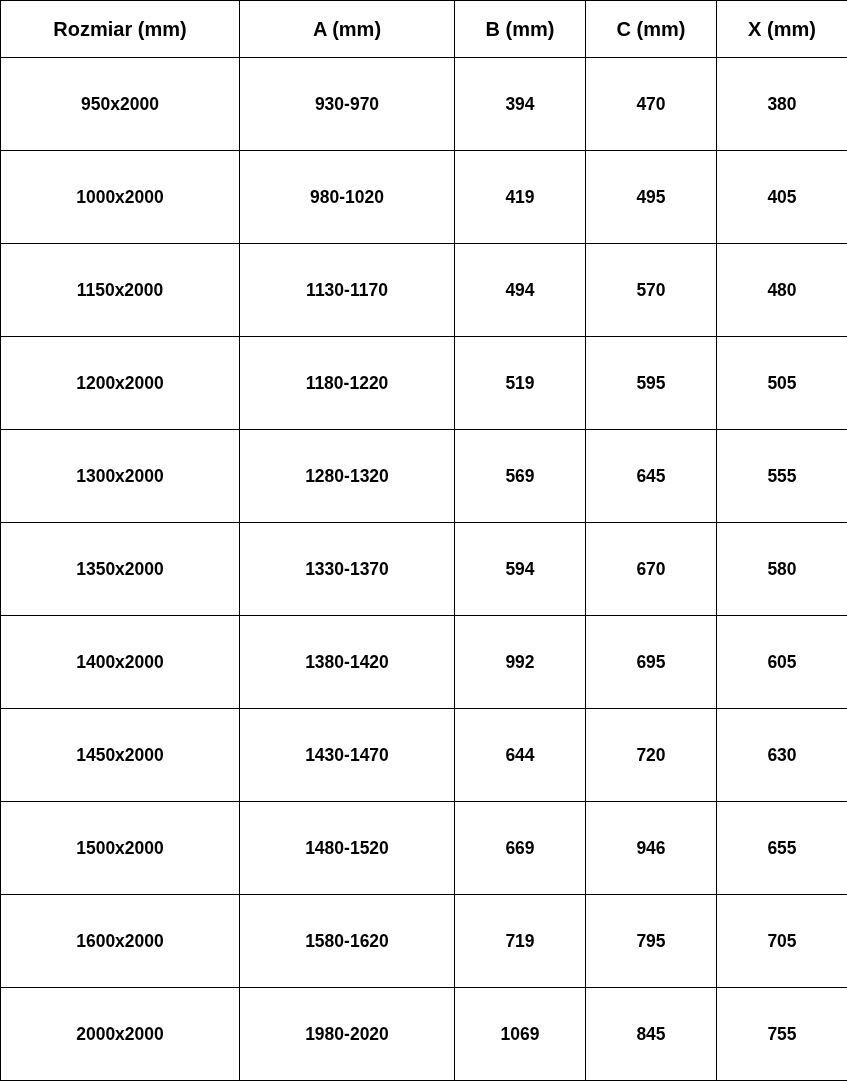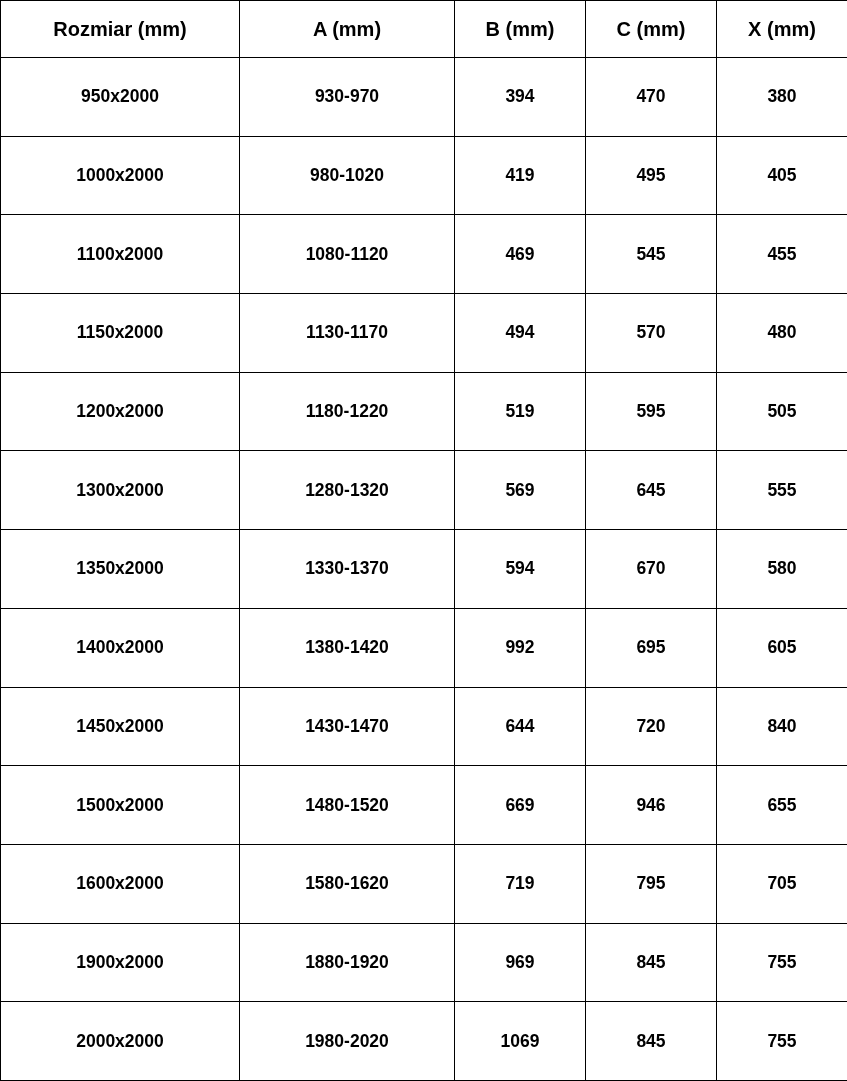--- a/index.html
+++ b/index.html
@@ -79,27 +79,20 @@
           <td>380</td>
         </tr>
         <tr>
           <td>1000x2000</td>
           <td>980-1020</td>
           <td>419</td>
           <td>495</td>
           <td>405</td>
         </tr>
         <tr>
-          <td>1100x2000</td>
-          <td>1080-1120</td>
-          <td>469</td>
-          <td>545</td>
-          <td>455</td>
-        </tr>
-        <tr>
           <td>1150x2000</td>
           <td>1130-1170</td>
           <td>494</td>
           <td>570</td>
           <td>480</td>
         </tr>
         <tr>
           <td>1200x2000</td>
           <td>1180-1220</td>
           <td>519</td>
@@ -125,44 +118,37 @@
           <td>1380-1420</td>
           <td>992</td>
           <td>695</td>
           <td>605</td>
         </tr>
         <tr>
           <td>1450x2000</td>
           <td>1430-1470</td>
           <td>644</td>
           <td>720</td>
-          <td>840</td>
+          <td>630</td>
         </tr>
         <tr>
           <td>1500x2000</td>
           <td>1480-1520</td>
           <td>669</td>
           <td>946</td>
           <td>655</td>
         </tr>
         <tr>
           <td>1600x2000</td>
           <td>1580-1620</td>
           <td>719</td>
           <td>795</td>
           <td>705</td>
         </tr>
         <tr>
-          <td>1900x2000</td>
-          <td>1880-1920</td>
-          <td>969</td>
-          <td>845</td>
-          <td>755</td>
-        </tr>
-        <tr>
           <td>2000x2000</td>
           <td>1980-2020</td>
           <td>1069</td>
           <td>845</td>
           <td>755</td>
         </tr>
       </tbody>
   </table>
 </div>
 

